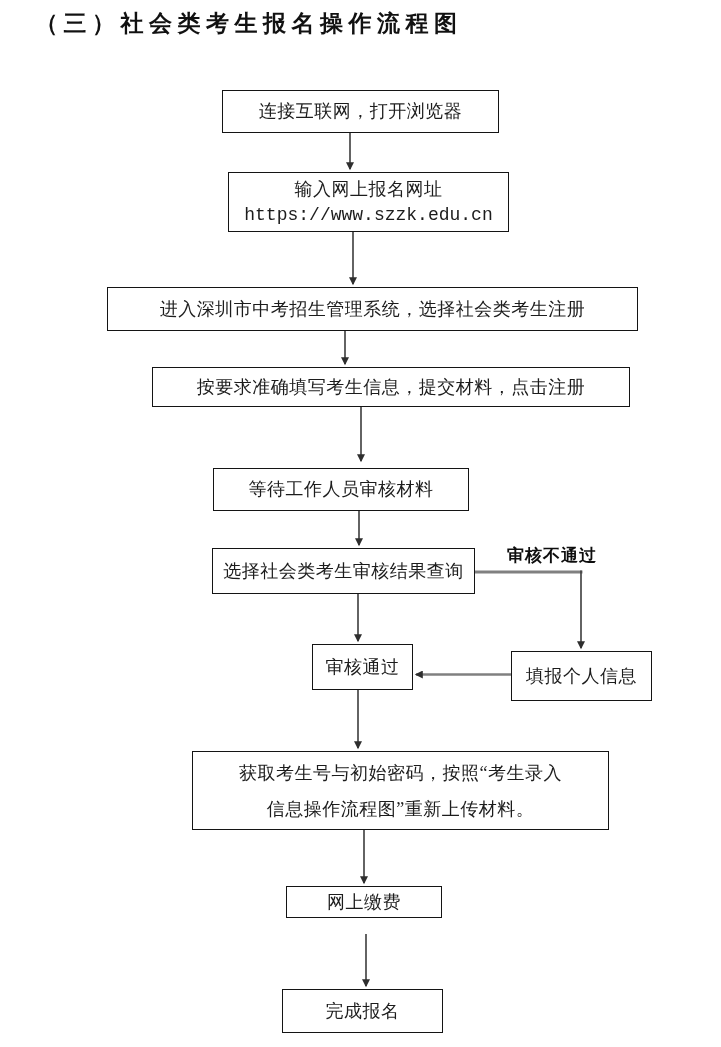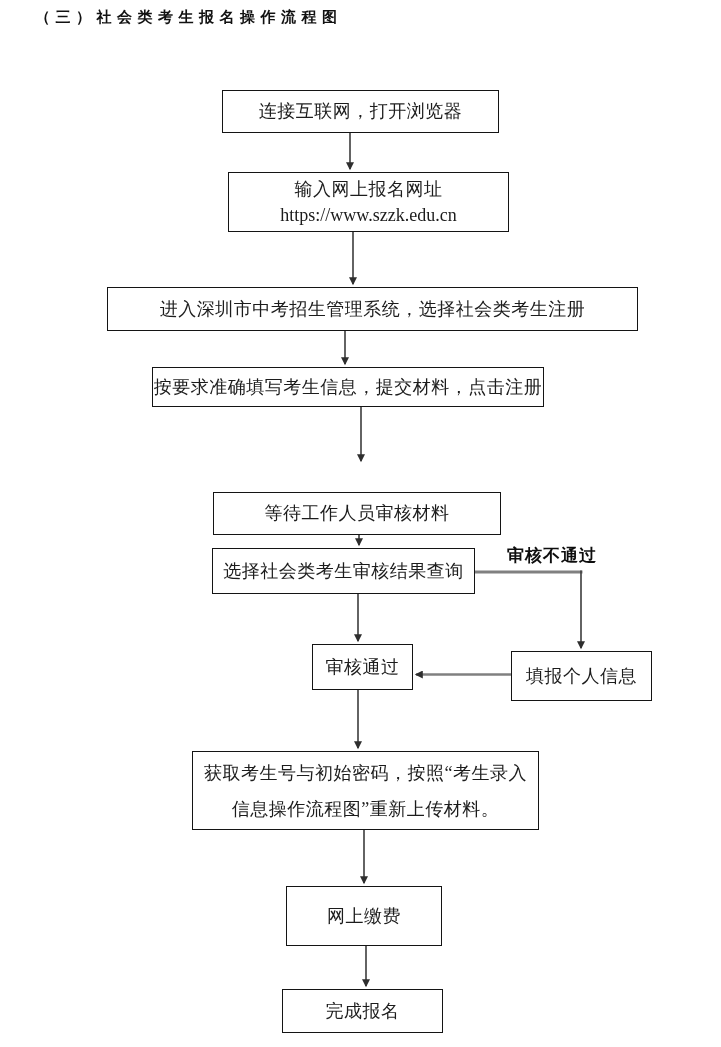--- a/index.html
+++ b/index.html
@@ -5,47 +5,47 @@
   html,body{margin:0;padding:0;background:#ffffff;}
   .page{
     position:relative;
     width:721px;height:1047px;
     background:#ffffff;
     font-family:"Liberation Serif","DejaVu Serif",serif;
     overflow:hidden;
   }
   .title{
     position:absolute;left:35px;top:8px;margin:0;
-    font-size:15px;font-weight:bold;color:#111111;
+    font-size:23px;font-weight:bold;color:#111111;
     letter-spacing:5.5px;white-space:nowrap;
   }
   .connectors{
     position:absolute;left:0;top:0;width:721px;height:1047px;
     pointer-events:none;
   }
   .node{
     position:absolute;box-sizing:border-box;
     border:1.5px solid #141414;background:#ffffff;
     display:flex;flex-direction:column;align-items:center;justify-content:center;
     text-align:left;font-size:18px;color:#1c1c1c;
     letter-spacing:0.5px;line-height:1.5;
   }
   .n1{left:222px;top:90px;width:277px;height:43px;}
   .n2{left:228px;top:172px;width:281px;height:60px;line-height:1.45;}
   .n3{left:107px;top:287px;width:531px;height:44px;}
-  .n4{left:152px;top:367px;width:392px;height:40px;}
-  .n5{left:213px;top:492px;width:288px;height:43px;}
+  .n4{left:152px;top:367px;width:478px;height:40px;}
+  .n5{left:213px;top:468px;width:256px;height:43px;}
   .n6{left:212px;top:548px;width:263px;height:46px;}
   .n7{left:312px;top:644px;width:101px;height:46px;}
   .n8{left:511px;top:651px;width:141px;height:50px;}
-  .n9{left:192px;top:751px;width:347px;height:79px;line-height:2.0;}
-  .n10{left:286px;top:886px;width:156px;height:60px;}
+  .n9{left:192px;top:751px;width:417px;height:79px;line-height:2.0;}
+  .n10{left:286px;top:886px;width:156px;height:32px;}
   .n11{left:282px;top:989px;width:161px;height:44px;}
   .url-line{
-    font-family:Liberation Serif, serif;
+    font-family:Liberation Mono, monospace;
     font-size:18px;letter-spacing:0;
   }
   .branch-label{
     position:absolute;left:507px;top:544px;
     font-family:"Liberation Sans","DejaVu Sans",sans-serif;
     font-weight:bold;font-size:17px;color:#0d0d0d;
     letter-spacing:1px;white-space:nowrap;
   }
 </style>
 </head>

